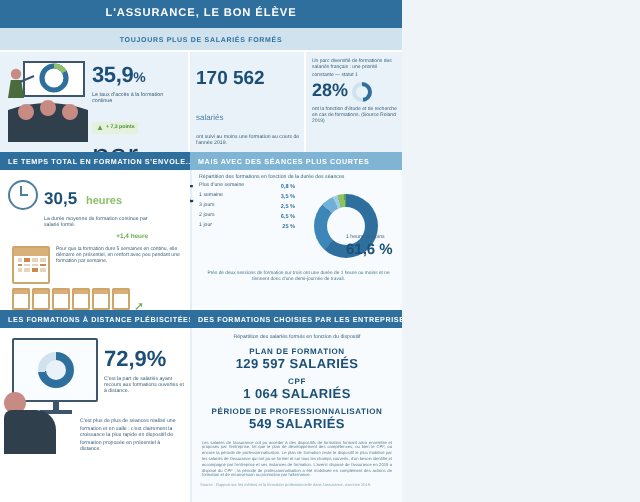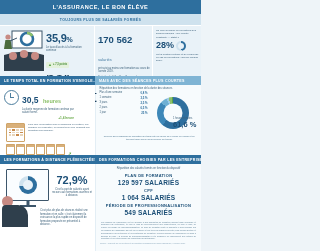--- a/index.html
+++ b/index.html
@@ -149,21 +149,21 @@
   .screen{
     width:47px;height:30px;background:#fafdff;border:1.4px solid #3d566b;border-radius:1px;
     display:flex;align-items:center;justify-content:center;position:relative;
   }
   .screen:after{
     content:"";position:absolute;bottom:-5px;left:50%;transform:translateX(-50%);
     width:3px;height:5px;background:#3d566b;
   }
   .stand{position:absolute;bottom:-7px;left:50%;transform:translateX(-50%);
     width:16px;height:1.6px;background:#3d566b;}
-  .pct-wrap{padding-top:6px;text-align:center;}
+  .pct-wrap{padding-top:6px;}
   .pct{font-size:11px;font-weight:bold;color:#1c4f77;line-height:1;}
   .pct-cap{font-size:2.6px;line-height:1.3;color:#3a5f79;margin-top:1.5px;width:40px;}
   .b3-note{font-size:2.6px;line-height:1.35;color:#3a5f79;padding:8px 4px 0 40px;}
 
   .person{position:absolute;left:2px;bottom:34px;}
   .p-head{width:11px;height:11px;border-radius:50%;background:#c88b84;}
   .p-body{width:26px;height:22px;background:#2f3f4c;border-radius:4px 10px 0 0;margin-top:-2px;}
 
   
   .entnote{font-size:2.6px;color:#3a5f79;text-align:center;padding:3px 5px 2px;line-height:1.25;}

